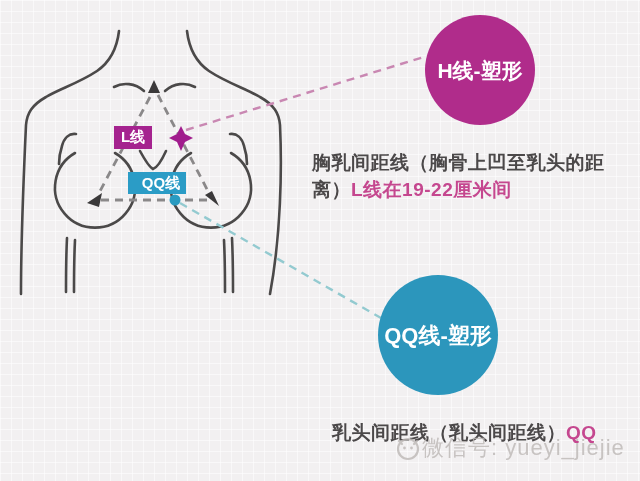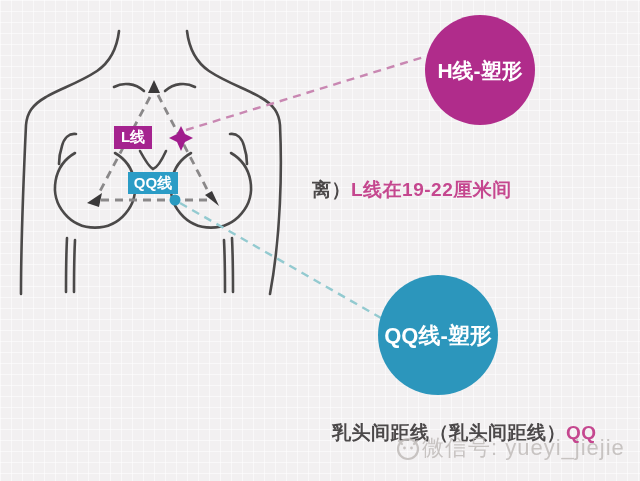--- a/index.html
+++ b/index.html
@@ -24,21 +24,21 @@
   .bubble-h{left:425px;top:15px;width:110px;height:110px;background:#b02c8b;
             font-size:21px;line-height:27px;}
   .bubble-qq{left:378px;top:275px;width:120px;height:120px;background:#2c96bc;
              font-size:22px;line-height:29px;}
 
   .tagchip{
     position:absolute;display:flex;align-items:center;justify-content:center;
     color:#ffffff;font-weight:bold;font-size:15px;
   }
   .tag-l{left:103px;top:126px;width:38px;height:23px;background:#a5238f;margin-left:11px;}
-  .tag-qq{left:128px;top:172px;width:50px;height:22px;background:#2b9cc6;}
+  .tag-qq{left:128px;top:172px;width:50px;height:22px;background:#2b9cc6;padding-left:8px;}
 
   .note{
     position:absolute;color:#4b4849;font-size:19px;line-height:27px;
     font-weight:bold;letter-spacing:0.5px;
   }
   .note-top{left:312px;top:149px;width:336px;}
   .note-bottom{left:332px;top:419px;width:312px;}
   .hl{color:#c5478f;margin-top:13px;}
 
   .watermark{
@@ -97,21 +97,21 @@
   </div>
 
   <div class="bubble bubble-h">
     <div>H线-塑形</div>
   </div>
   <div class="bubble bubble-qq">
     <div>QQ线-塑形</div>
   </div>
 
   <div class="note note-top">
-    <br>
+    <span>胸乳间距线（胸骨上凹至乳头的距</span><br>
     <span>离）</span><span class="hl">L线在19-22厘米间</span>
   </div>
   <div class="note note-bottom">
     <span>乳头间距线（乳头间距线）</span><span class="hl">QQ</span><br>
   </div>
 
   <div class="watermark">
     <svg width="28" height="28" viewBox="0 0 28 28">
       <g fill="none" stroke="currentColor" stroke-width="2.2" stroke-linecap="round">
         <circle cx="14" cy="15" r="10"></circle>

